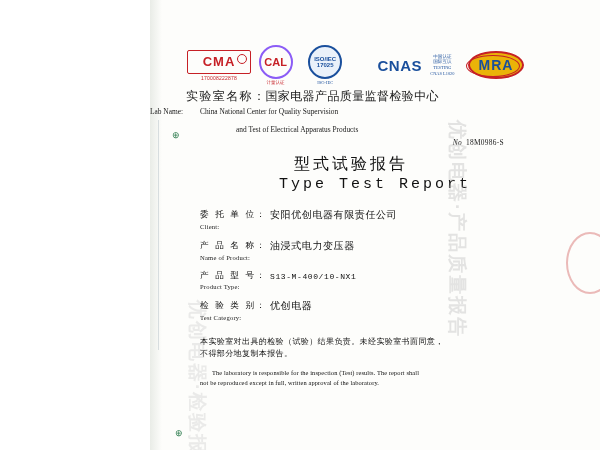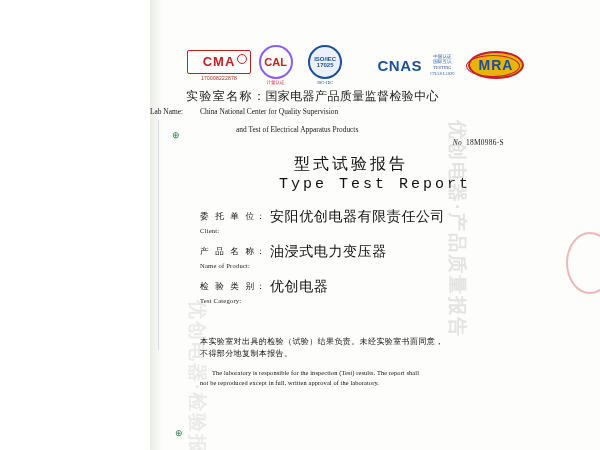--- a/index.html
+++ b/index.html
@@ -149,21 +149,21 @@
   #fields{
     position:absolute;left:200px;top:208px;width:300px;
   }
   .field{margin-bottom:9px;}
   .frow{display:flex;align-items:center;}
   .flabel-zh{
     font-size:8.6px;color:#111;letter-spacing:2.2px;width:70px;
     white-space:nowrap;
   }
   .fvalue{
-    font-size:14px;color:#111;letter-spacing:0.6px;white-space:nowrap;
+    font-size:10px;color:#111;letter-spacing:0.6px;white-space:nowrap;
     font-family:Liberation Mono, monospace;
   }
   .fvalue.mono{font-family:"Liberation Mono", monospace;font-size:8px;}
   .flabel-en{
     font-size:6.6px;color:#222;margin-top:1px;letter-spacing:0.2px;
     white-space:nowrap;
   }
   
   #notice{
     position:absolute;left:200px;top:336px;width:300px;
@@ -281,20 +281,29 @@
     <div class="field">
       <div class="frow">
         <span class="flabel-zh">
           <span>产 品 名 称</span><span>：</span>
         </span>
         <span class="fvalue">油浸式电力变压器</span>
       </div>
       <div class="flabel-en">Name of Product:</div>
     </div>
 
+    <div class="field">
+      <div class="frow">
+        <span class="flabel-zh">
+          <span>产 品 型 号</span><span>：</span>
+        </span>
+        <span class="fvalue mono">S13-M-400/10-NX1</span>
+      </div>
+      <div class="flabel-en">Product Type:</div>
+    </div>
 
     <div class="field">
       <div class="frow">
         <span class="flabel-zh">
           <span>检 验 类 别</span><span>：</span>
         </span>
         <span class="fvalue">优创电器</span>
       </div>
       <div class="flabel-en">Test Category:</div>
     </div>

